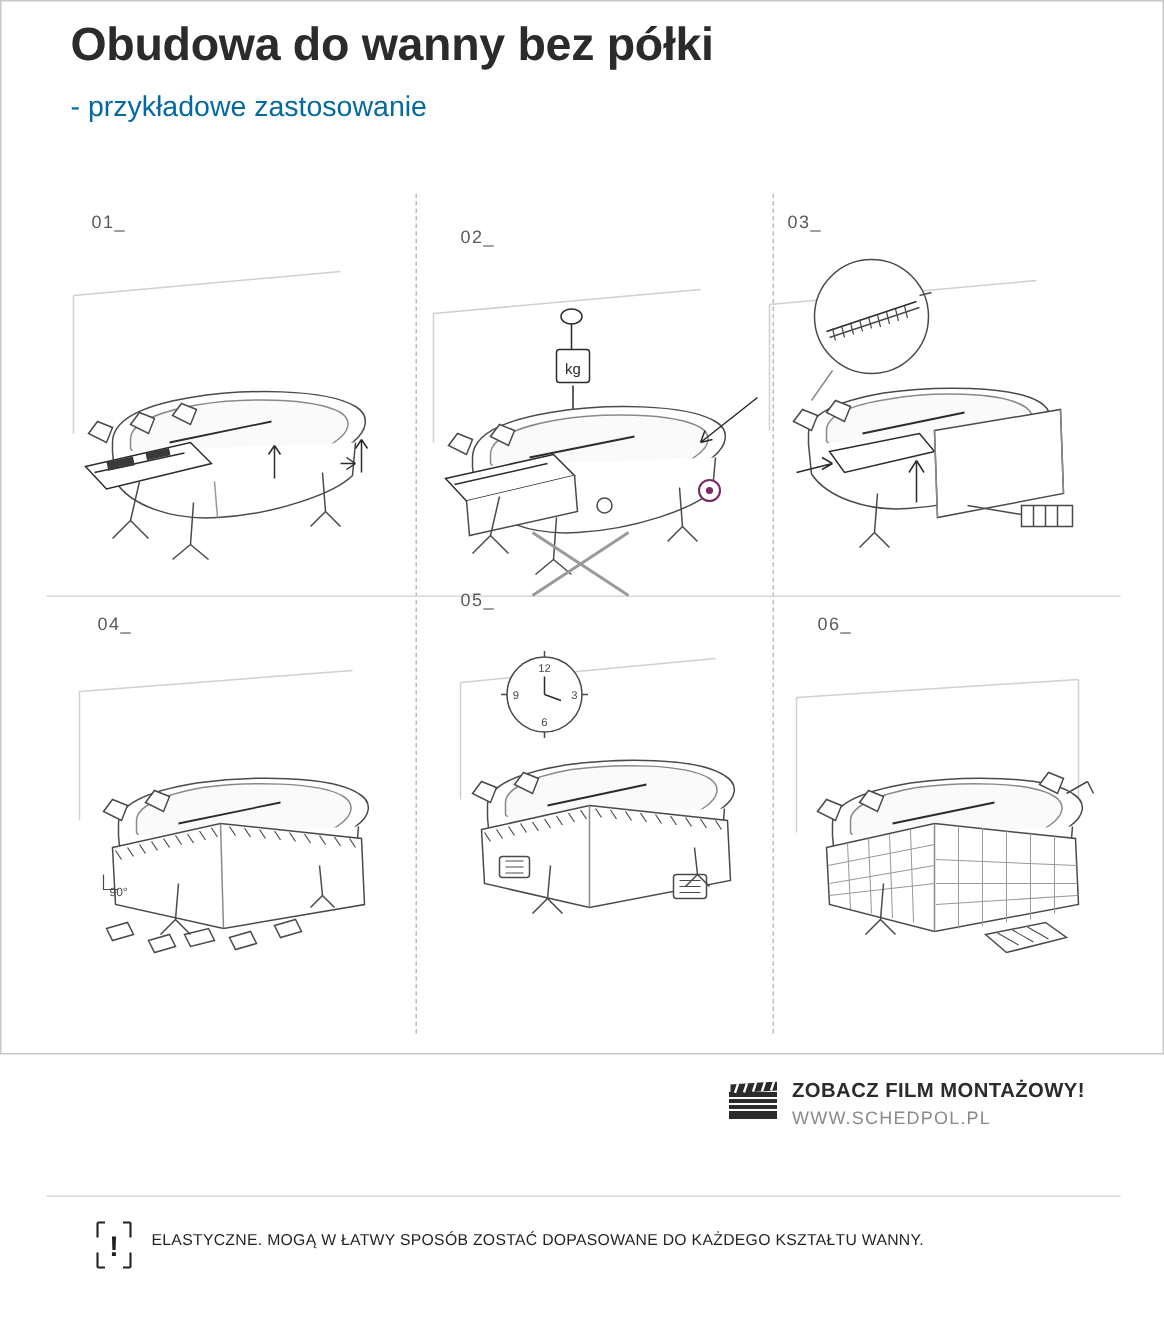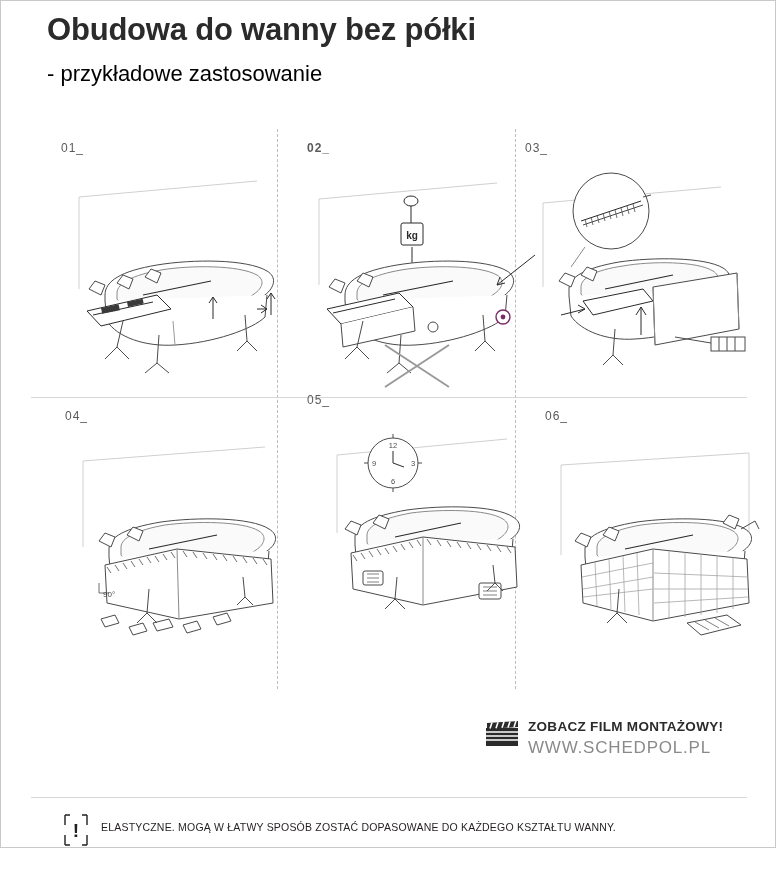--- a/index.html
+++ b/index.html
@@ -11,21 +11,21 @@
     width: 776px;
     height: 884px;
     font-family: "Liberation Sans", sans-serif;
     color: #231f20;
     position: relative;
     overflow: hidden;
   }
   .page {
     position: relative;
     width: 776px;
-    height: 848px;
+    height: 703px;
     box-sizing: border-box;
     border: 1px solid #c9c9c9;
     background: #fff;
   }
 
   
   .header {
     position: absolute;
     left: 46px;
     top: 12px;
@@ -33,22 +33,22 @@
   }
   .title {
     font-size: 31px;
     font-weight: bold;
     letter-spacing: -0.2px;
     color: #2b2b2b;
     line-height: 1.1;
     margin: 0;
   }
   .subtitle {
-    font-size: 22px;
-    color: #000000;
+    font-size: 19px;
+    color: #0369a1;
     margin: 14px 0 0 0;
     font-weight: normal;
   }
 
   
   .grid {
     position: absolute;
     left: 30px;
     top: 128px;
     width: 716px;
@@ -81,21 +81,20 @@
     font-size: 12px;
     color: #5a5a5a;
     letter-spacing: 1px;
   }
   .art {
     position: absolute;
     left: 0;
     top: 40px;
     width: 238px;
     height: 225px;
-    padding-left: 30px;
   }
   .art svg { display: block; }
 
   
   .film {
     position: absolute;
     left: 484px;
     top: 718px;
     display: flex;
     align-items: flex-start;
@@ -107,21 +106,21 @@
     margin-top: 2px;
   }
   .film-text-1 {
     font-size: 13.5px;
     font-weight: bold;
     letter-spacing: 0.3px;
     color: #2b2b2b;
     display: block;
   }
   .film-text-2 {
-    font-size: 17px;
+    font-size: 12px;
     letter-spacing: 0.8px;
     color: #8a8a8a;
     display: block;
     margin-top: 4px;
   }
 
   
   .note-sep {
     position: absolute;
     left: 30px;
@@ -200,21 +199,21 @@
           <path d="M98 166 L96 194 M96 194 L84 204 M96 194 L108 204"></path>
           <path d="M184 146 L186 172 M186 172 L176 182 M186 172 L196 182"></path>
 
           <path d="M152 150 L152 128 M152 128 L148 134 M152 128 L156 134" stroke="#2b2b2b"></path>
           <path d="M210 146 L210 124 M210 124 L206 130 M210 124 L214 130" stroke="#2b2b2b"></path>
           <path d="M196 140 L206 140 M206 140 L200 136 M206 140 L200 144" stroke="#2b2b2b"></path>
         </svg>
       </div>
     </div>
 
-    <div class="cell" style="left:246px; top:0px;font-weight:bold;">
+    <div class="cell" style="left:246px; top:10px;">
       <div class="step-num">02_</div>
       <div class="art">
         <svg width="238" height="225" viewBox="0 0 238 225" fill="none" stroke="#4a4a4a" stroke-width="1">
           <path d="M12 30 L12 116 M12 30 L190 14" stroke="#d0d0d0"></path>
 
           <g>
             <path d="M104 36 L104 54" stroke="#2b2b2b"></path>
             <ellipse cx="104" cy="32" rx="7" ry="5" fill="#fff" stroke="#2b2b2b"></ellipse>
             <rect x="94" y="54" width="22" height="22" rx="2" fill="#fff" stroke="#2b2b2b"></rect>
             <text x="105" y="70" font-family="Liberation Sans, sans-serif" font-size="10" fill="#2b2b2b" stroke="none" text-anchor="middle">kg</text>

